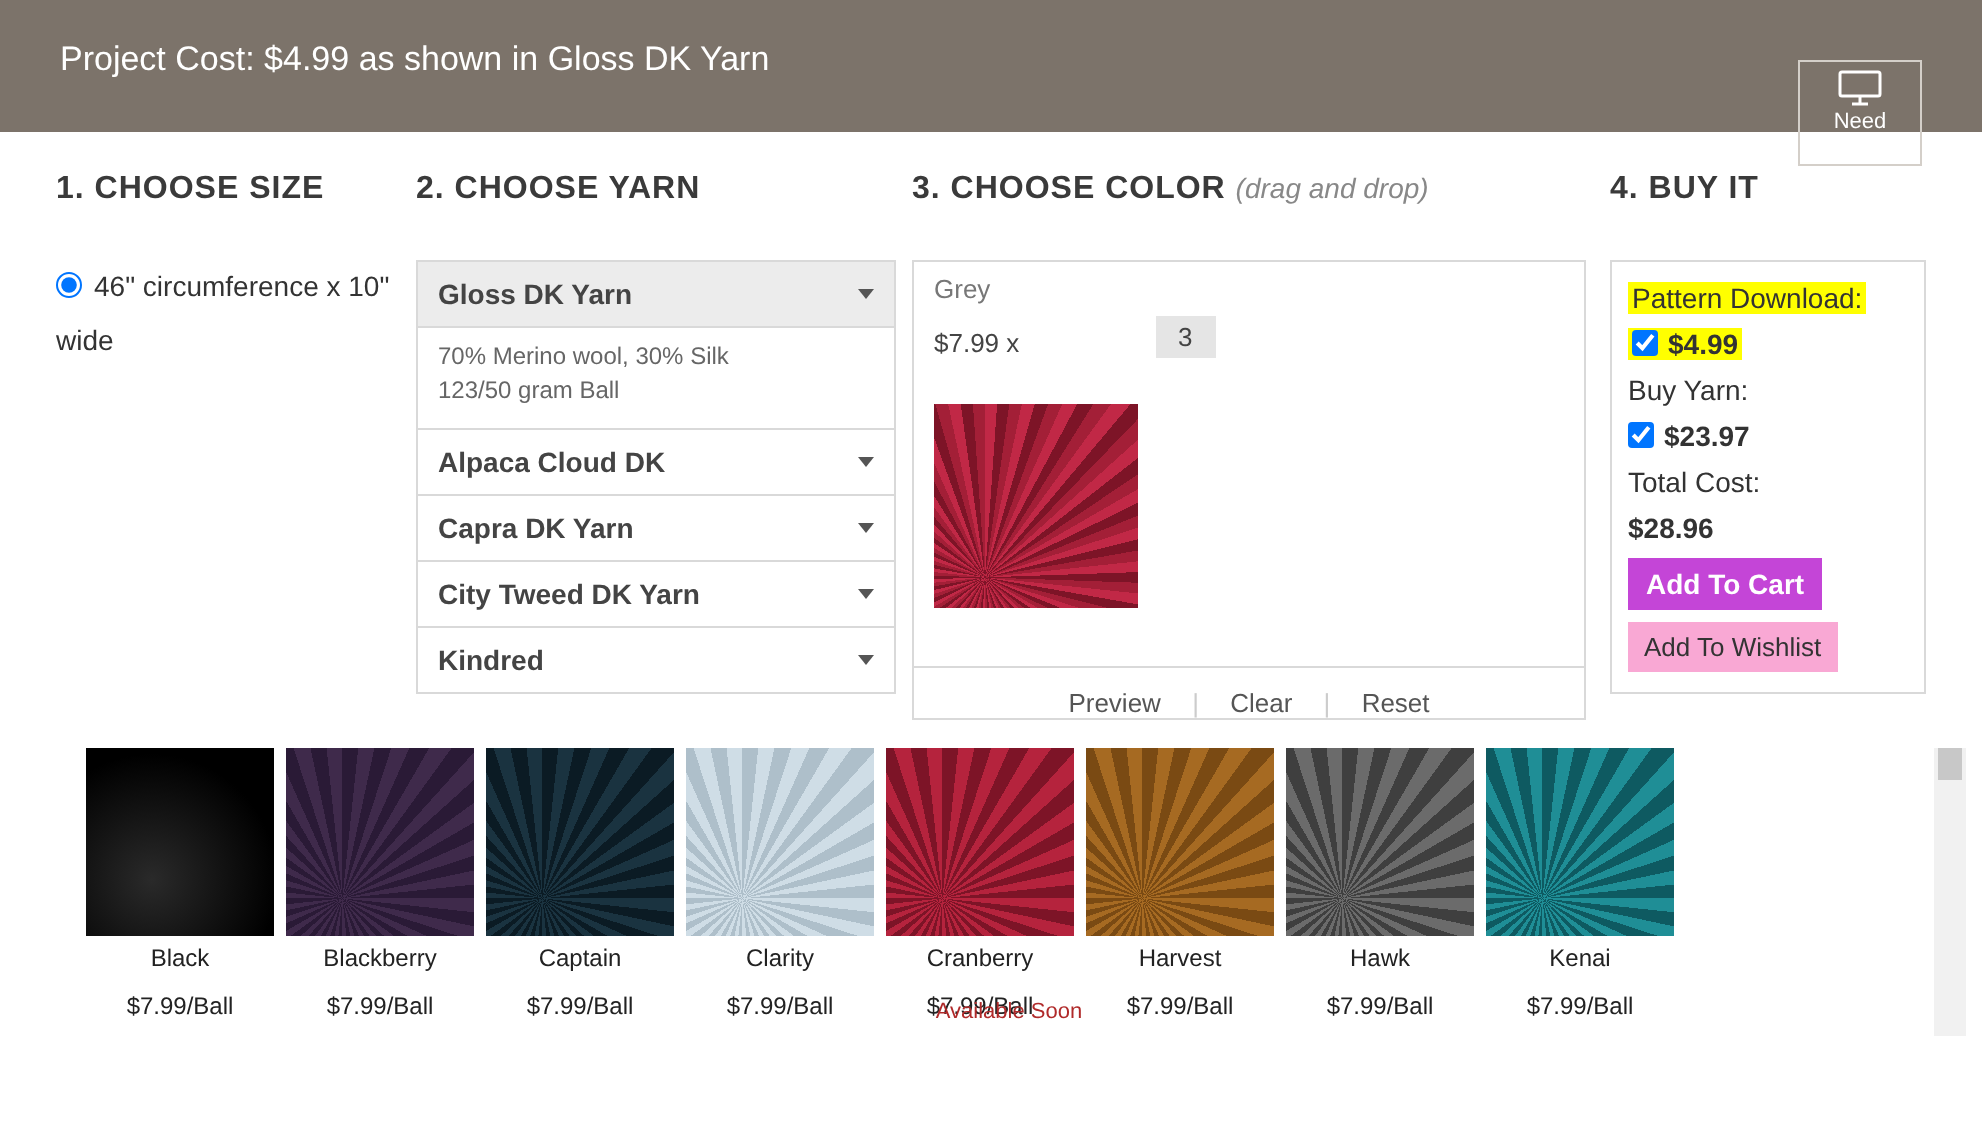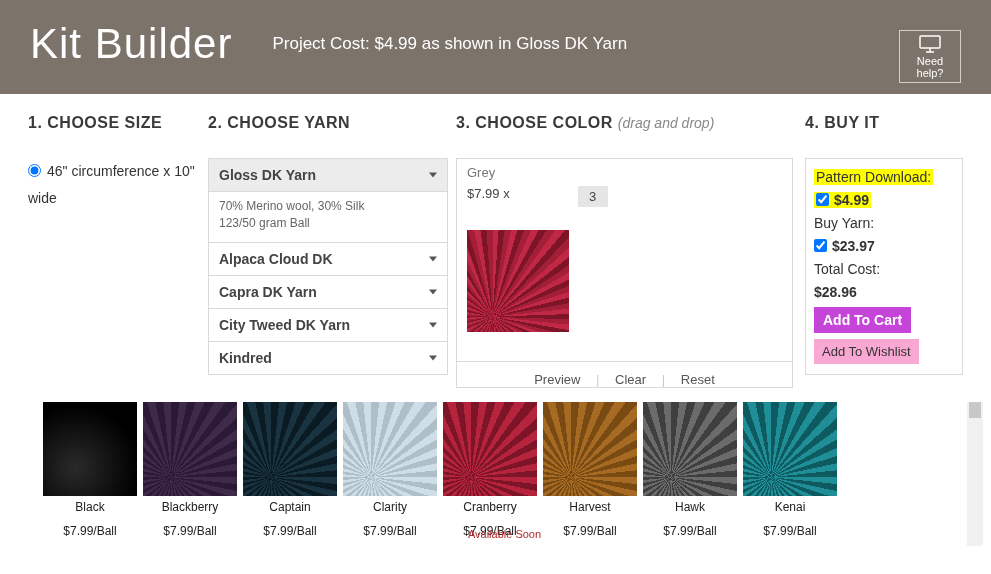--- a/index.html
+++ b/index.html
@@ -100,21 +100,21 @@
     border-bottom: 1px solid #d9d9d9;
     line-height: 1.4;
   }
   .color-panel {
     border: 1px solid #d9d9d9;
     padding: 6px 10px 10px 10px;
     min-height: 230px;
     position: relative;
   }
   .color-name { color: #777; font-size: 13px; margin-bottom: 6px; }
-  .color-row { display: flex; align-items: flex-start; gap: 10px; margin-bottom: 23px; }
+  .color-row { display: flex; align-items: flex-end; gap: 10px; margin-bottom: 23px; }
   .qty-label { color: #444; font-size: 13px; }
   .qty-box {
     background: #e5e5e5;
     width: 30px;
     text-align: center;
     font-size: 13px;
     padding: 3px 0;
     color: #444;
   }
   .swatch-large {
@@ -208,21 +208,20 @@
   .sw-clarity { background: repeating-conic-gradient(from 210deg at 30% 80%, #cfdde6 0 6deg, #aebfca 6deg 12deg); }
   .sw-cranberry { background: repeating-conic-gradient(from 210deg at 30% 80%, #b5233d 0 6deg, #7d1427 6deg 12deg); }
   .sw-harvest { background: repeating-conic-gradient(from 210deg at 30% 80%, #a66a22 0 6deg, #7a4a13 6deg 12deg); }
   .sw-hawk { background: repeating-conic-gradient(from 210deg at 30% 80%, #6b6b6b 0 6deg, #3f3f3f 6deg 12deg); }
   .sw-kenai { background: repeating-conic-gradient(from 210deg at 30% 80%, #1f8e96 0 6deg, #0e5a61 6deg 12deg); }
 </style>
 </head>
 <body>
 
 <div class="header">
-  <div class="header-title">Kit Builder</div>
   <div class="project-cost">
     <span>Project Cost: </span><span>$4.99</span><span> as shown in Gloss DK Yarn</span>
   </div>
   <div class="help-box">
     <svg width="24" height="18" viewBox="0 0 24 18" fill="none" stroke="#fff" stroke-width="1.5">
       <rect x="2" y="1" width="20" height="12" rx="1"></rect>
       <line x1="8" y1="17" x2="16" y2="17"></line>
       <line x1="12" y1="13" x2="12" y2="17"></line>
     </svg>
     <span>Need help?</span>

